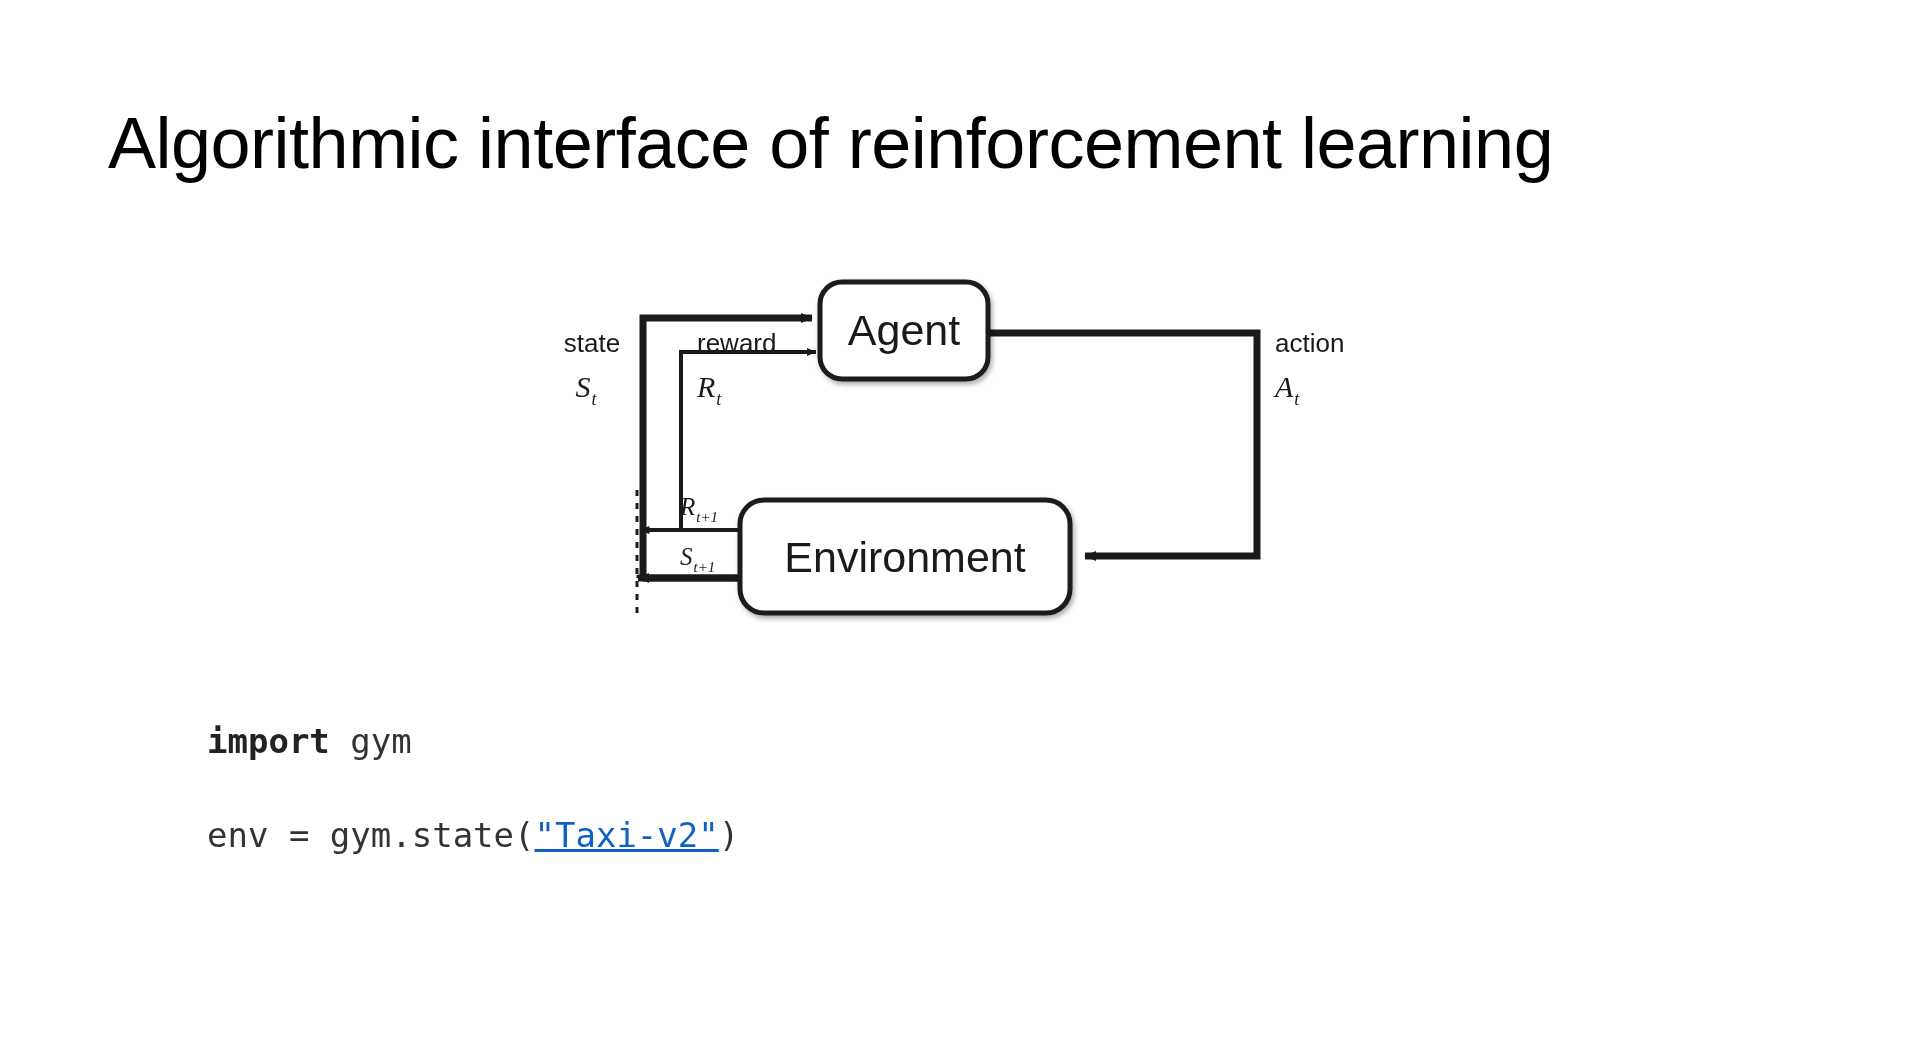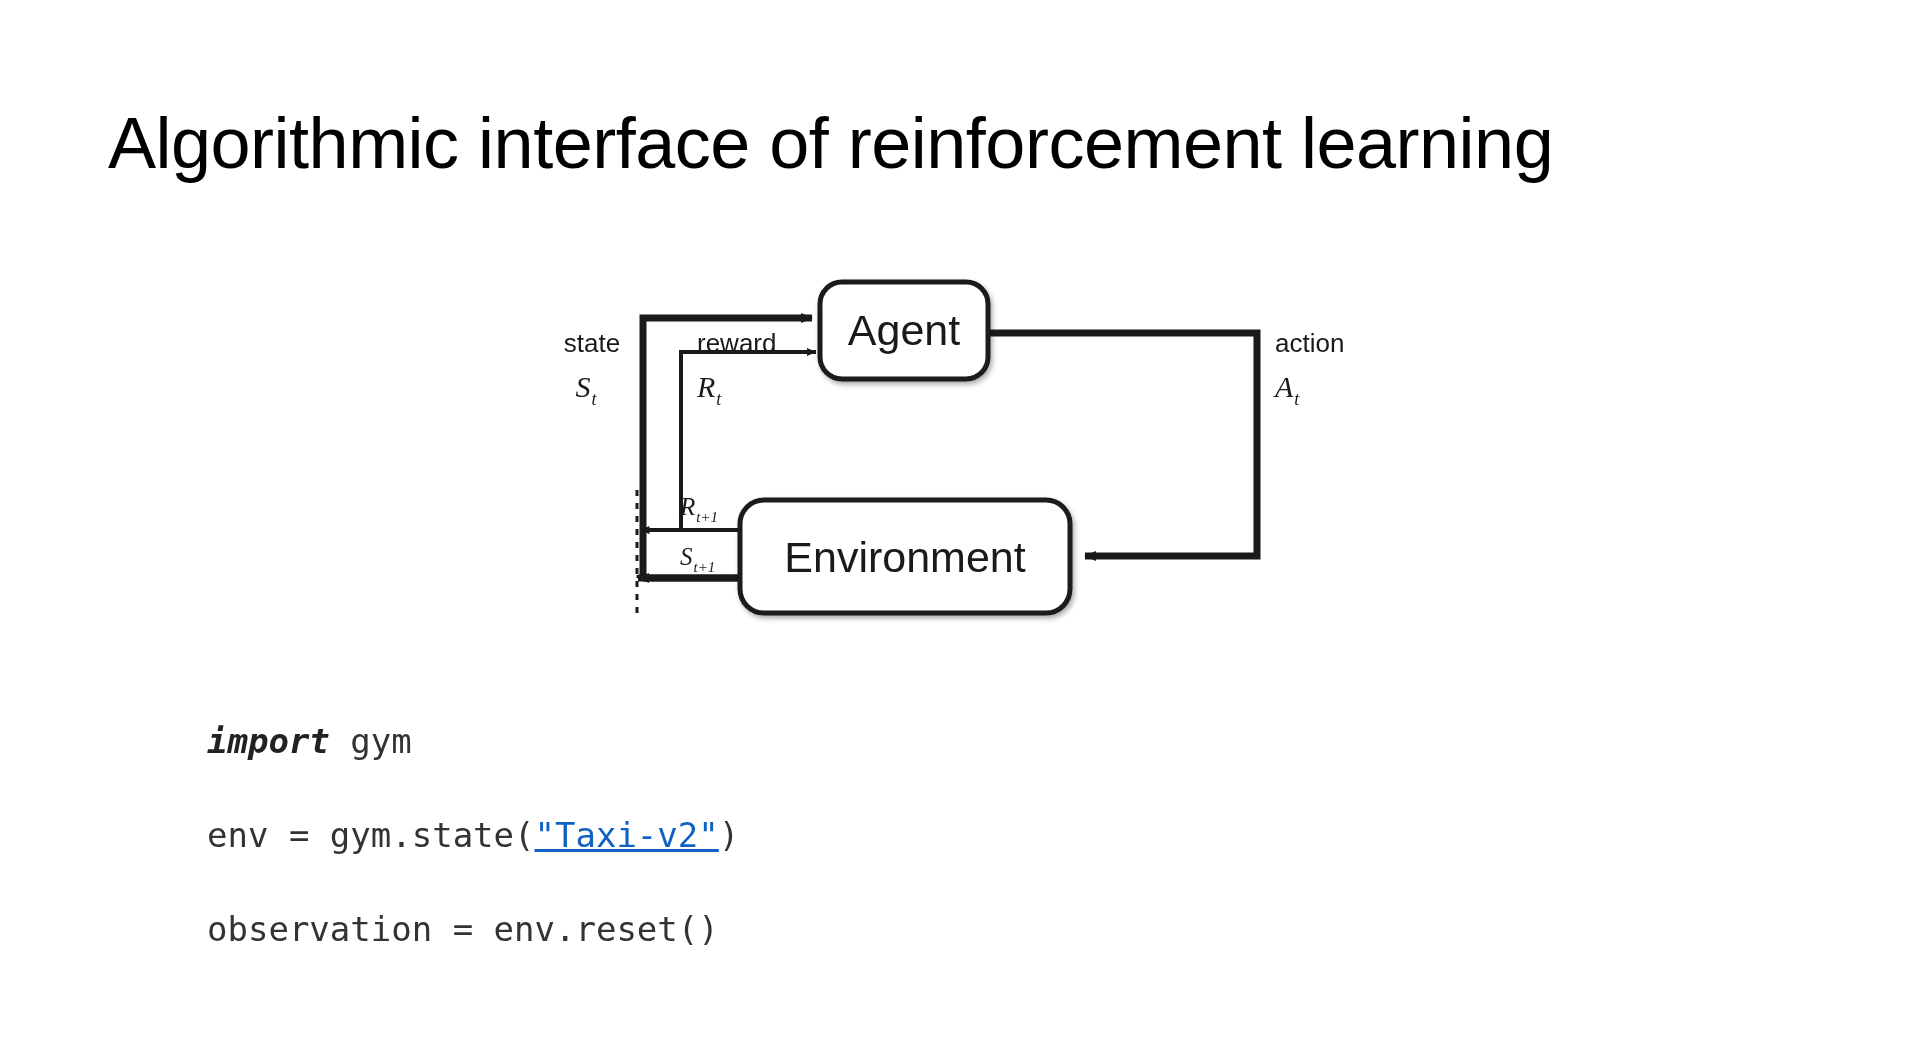--- a/index.html
+++ b/index.html
@@ -94,21 +94,20 @@
     color: #333333;
     white-space: pre;
   }
   #code-block .ln {
     display: block;
     white-space: pre;
   }
   .kw {
     font-weight: bold;
     color: #222222;
-    font-style: italic;
   }
   .lnk {
     color: #1061c3;
     text-decoration: underline;
   }
 </style>
 </head>
 <body style="background: rgb(255, 255, 255); color: rgb(0, 0, 0);">
 
 <h1 id="slide-title">Algorithmic interface of reinforcement learning</h1>
@@ -192,16 +191,15 @@
     <g>
       <text x="300" y="340" text-anchor="start">
         <tspan class="edge-sym-sm">S</tspan><tspan class="edge-sym-sm-sub" dx="1" dy="7">t+1</tspan>
       </text>
     </g>
   </svg>
 </div>
 
 <pre id="code-block" style="color: rgb(51, 51, 51);"><span class="ln"><span class="kw" style="color: rgb(34, 34, 34);">import</span><span> gym</span></span>
 <span class="ln"><span>env = gym.state(</span><span class="lnk" style="color: rgb(16, 97, 195);">"Taxi-v2"</span><span>)</span></span>
-<span class="ln"><span>observation = env.reset()</span></span>
 
 
 </pre>
 
 </body></html>

